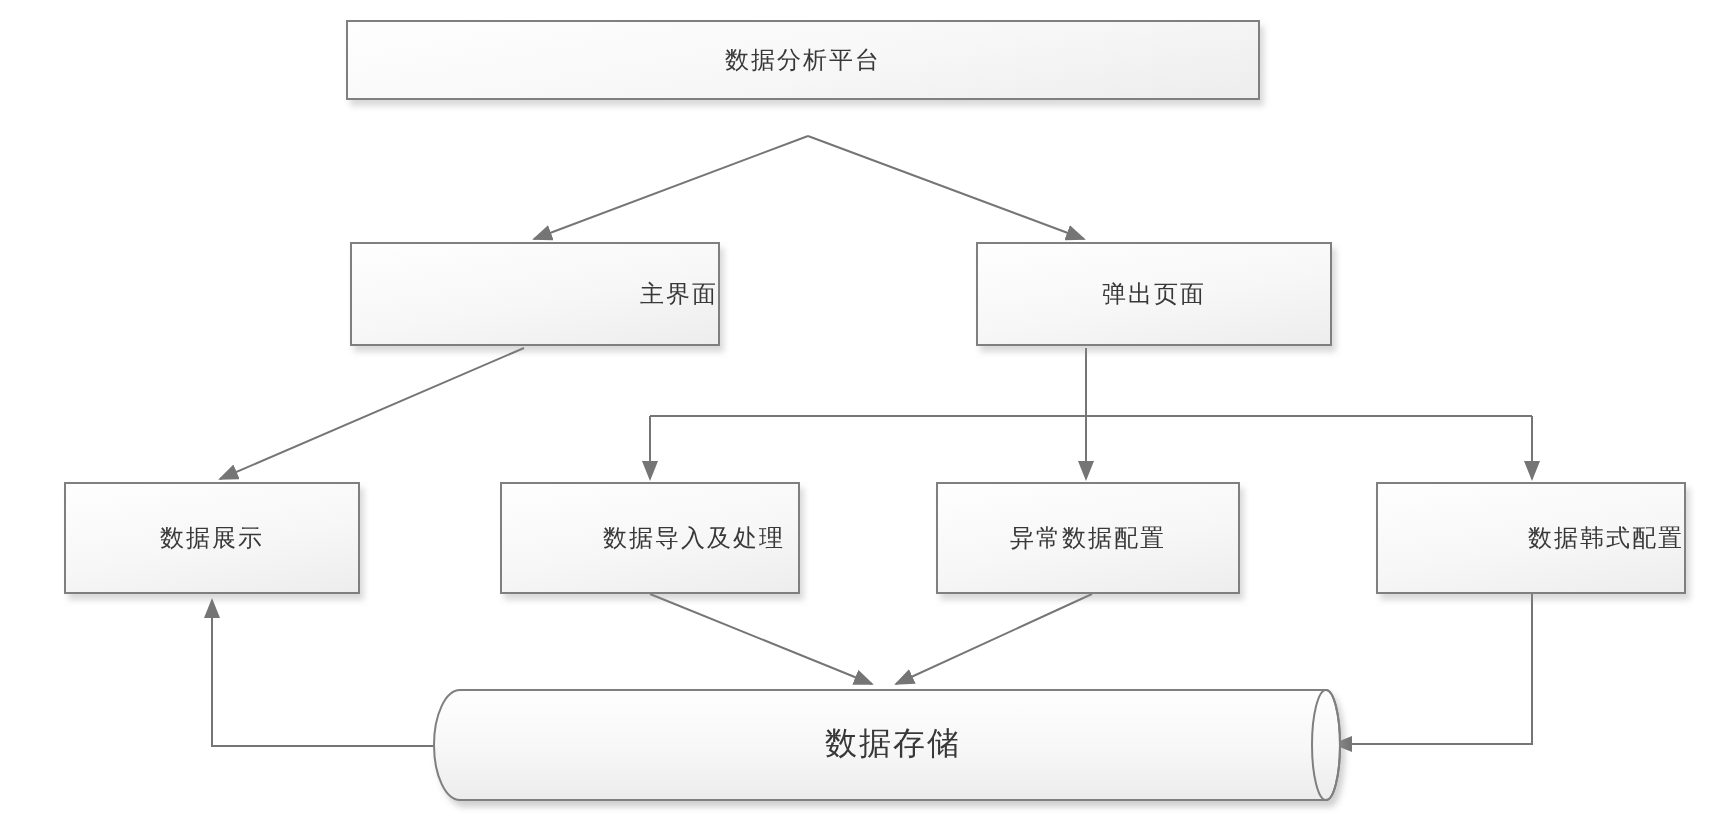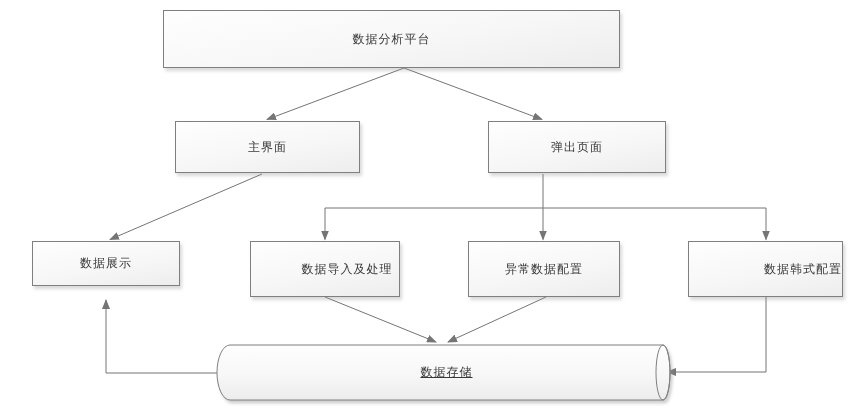--- a/index.html
+++ b/index.html
@@ -17,24 +17,23 @@
     border:1px solid #7f7f7f;
     background:linear-gradient(170deg,#fefefe 0%,#f7f7f7 55%,#ededed 100%);
     box-shadow:2px 3px 3px rgba(150,150,150,0.35);
     display:flex;align-items:center;justify-content:center;
     font-size:12px;color:#383838;
     letter-spacing:1px;
   }
   .cyl-label{
     position:absolute;
     display:flex;align-items:center;justify-content:center;
-    font-size:12px;color:#383838;
+    font-size:16px;color:#383838;
     letter-spacing:1px;
     pointer-events:none;
-    text-decoration:underline;
   }
 </style>
 </head>
 <body>
 
 <div class="canvas">
 
   <svg width="859" height="416" viewBox="0 0 859 416">
     <defs>
       <marker id="arw" viewBox="0 0 10 8" markerWidth="10" markerHeight="8" refX="9" refY="4" orient="auto" markerUnits="userSpaceOnUse">
@@ -63,33 +62,33 @@
       <path d="M217,373 L106,373 L106,300" marker-end="url(#arw)"></path>
       <path d="M766,297 L766,372 L667,372" marker-end="url(#arw)"></path>
     </g>
 
     <g filter="url(#softshadow)">
       <path d="M230,345 A13,27.5 0 0 0 230,400 L663,400 A7,27.5 0 0 0 663,345 Z" fill="url(#cylgrad)" stroke="#7f7f7f" stroke-width="1"></path>
       <ellipse cx="663" cy="372.5" rx="7" ry="27.5" fill="none" stroke="#7f7f7f" stroke-width="1"></ellipse>
     </g>
   </svg>
 
-  <div class="node" style="left:163px;top:10px;width:457px;height:58px;font-family:Liberation Mono, monospace;">
+  <div class="node" style="left:173px;top:10px;width:457px;height:40px;font-family:Liberation Mono, monospace;">
     <span>数据分析平台</span>
   </div>
 
-  <div class="node" style="left:175px;top:121px;width:185px;height:52px;">
+  <div class="node" style="left:175px;top:121px;width:185px;height:52px;justify-content:flex-end;">
     <span>主界面</span>
   </div>
 
   <div class="node" style="left:454px;top:121px;width:178px;height:52px;margin-left:34px;">
     <span>弹出页面</span>
   </div>
 
-  <div class="node" style="left:32px;top:241px;width:148px;height:45px;">
+  <div class="node" style="left:32px;top:241px;width:148px;height:56px;">
     <span>数据展示</span>
   </div>
 
   <div class="node" style="left:250px;top:241px;width:150px;height:56px;padding-left:44px;">
     <span>数据导入及处理</span>
   </div>
 
   <div class="node" style="left:468px;top:241px;width:152px;height:56px;">
     <span>异常数据配置</span>
   </div>

